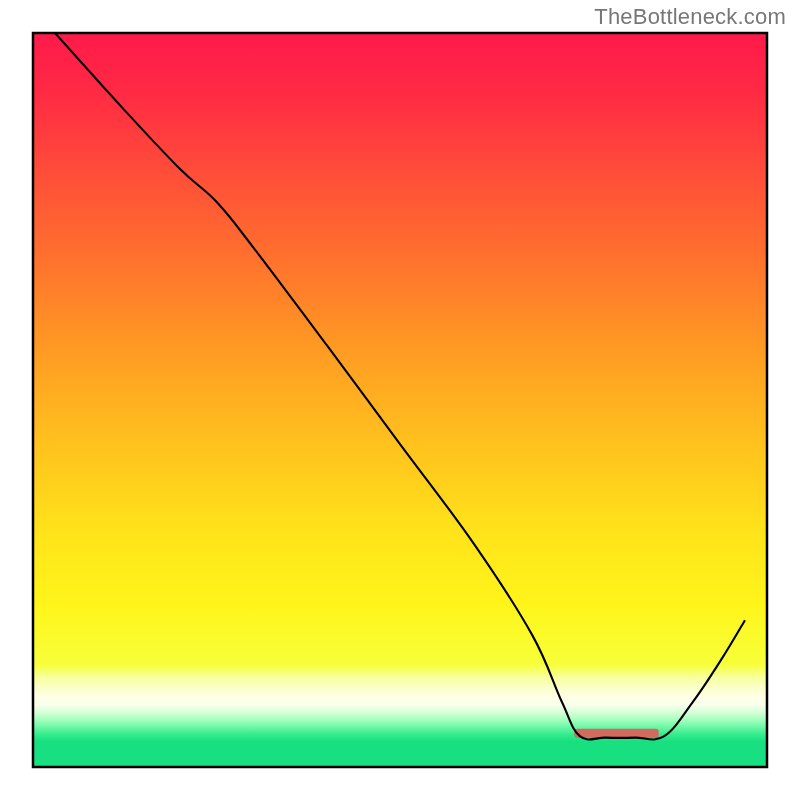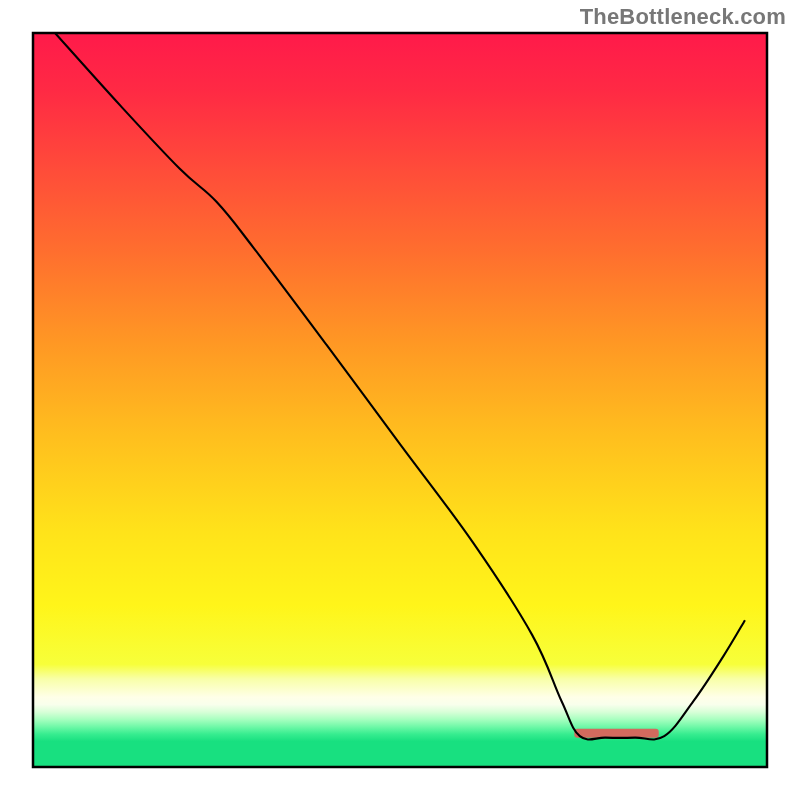--- a/index.html
+++ b/index.html
@@ -15,21 +15,21 @@
     position: relative;
     width: 800px;
     height: 800px;
   }
   .watermark {
     position: absolute;
     top: 4px;
     right: 14px;
     font-size: 22px;
     color: #777;
-    font-weight: 700;
+    font-weight: 400;
     letter-spacing: 0.2px;
     z-index: 3;
   }
   svg.chart {
     position: absolute;
     top: 0;
     left: 0;
     width: 800px;
     height: 800px;
     display: block;

